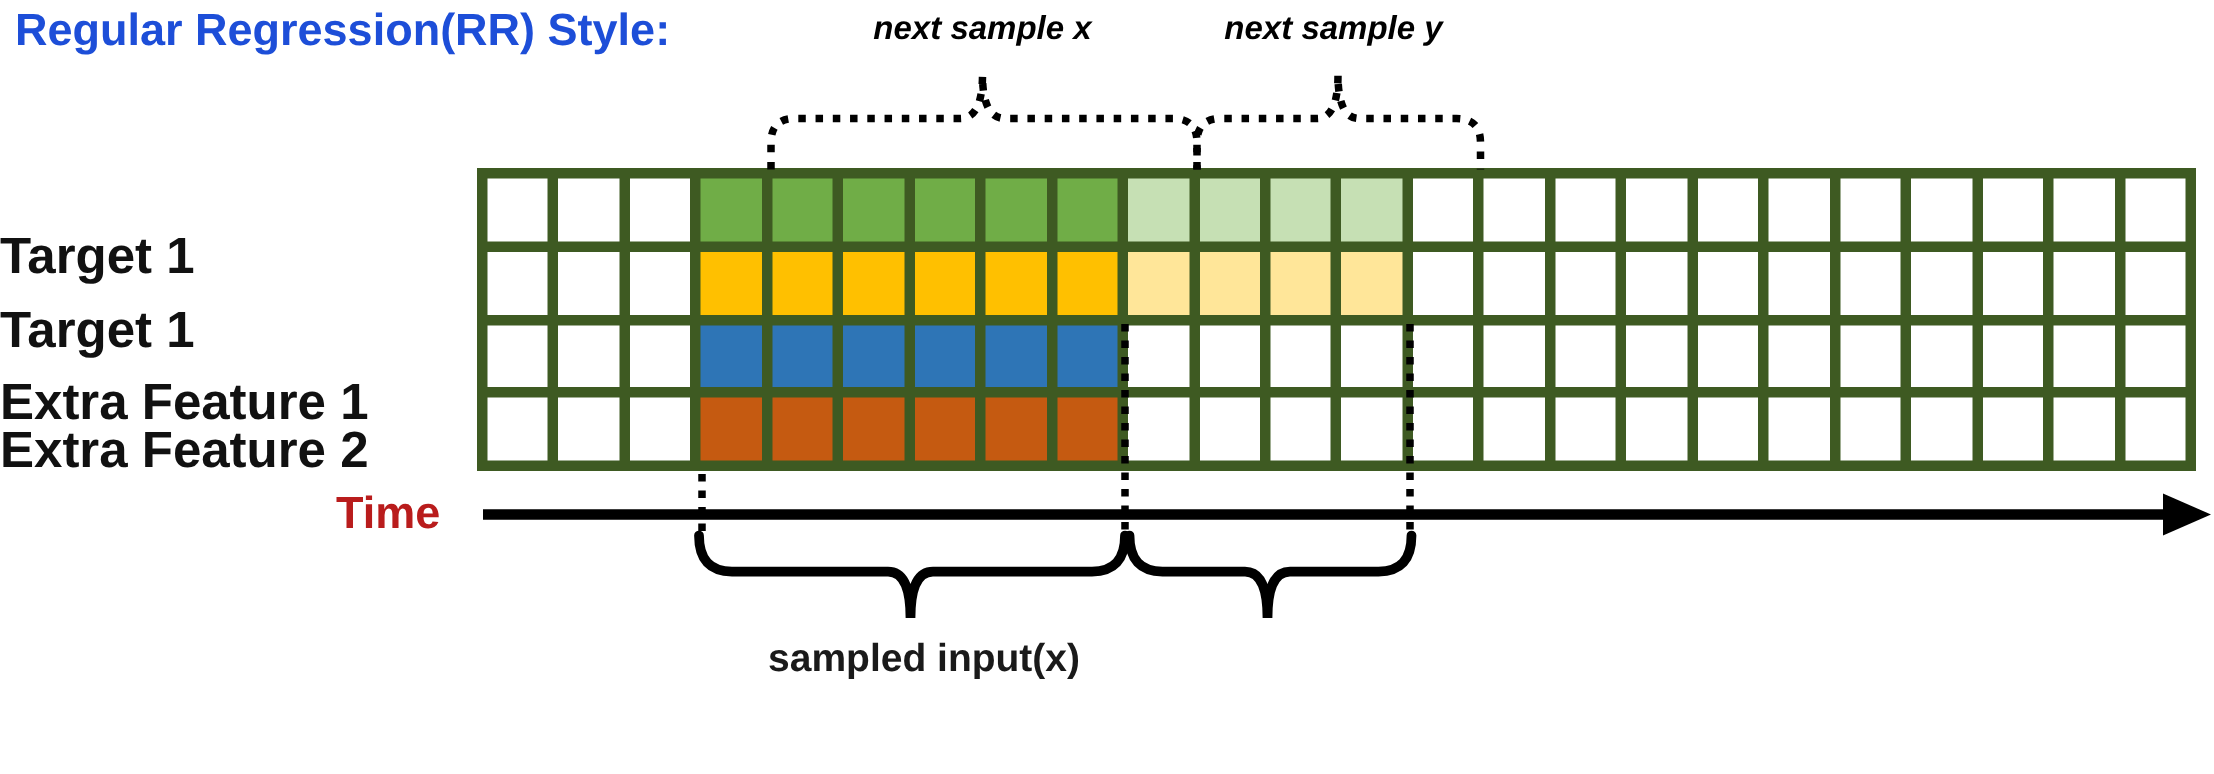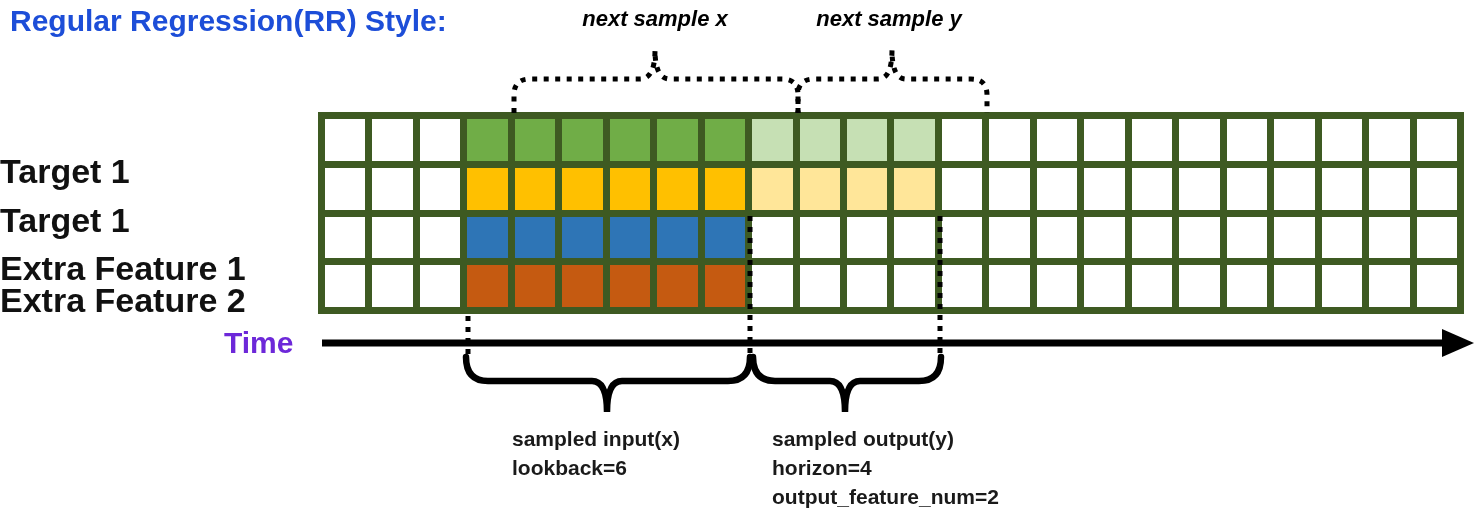--- a/index.html
+++ b/index.html
@@ -36,25 +36,25 @@
     display:grid;
     grid-template-columns:repeat(24,1fr);
     grid-template-rows:repeat(4,1fr);
     gap:7px;
     padding:7px;
   }
   .cell{width:100%;height:100%;}
   .overlay{position:absolute;left:0;top:0;pointer-events:none;}
   .time-label{
     position:absolute;left:224px;top:326px;
-    font-size:30px;font-weight:bold;color:#6d28d9;
+    font-size:30px;font-weight:bold;color:#b91c1c;
   }
   .caption{
     position:absolute;top:424px;
-    font-size:21px;font-weight:bold;color:#1a1a1a;
+    font-size:26px;font-weight:bold;color:#1a1a1a;
     line-height:29px;white-space:nowrap;
   }
   .caption-input{left:512px;}
   .caption-output{left:772px;}
 </style>
 </head>
 <body>
 
 <div class="stage">
 
@@ -184,22 +184,16 @@
 
     <path d="M 466 357 Q 466 381 488 381 L 592 381 Q 607 381 607 412 Q 607 381 622 381 L 728 381 Q 750 381 750 357" fill="none" stroke="#000" stroke-width="6.5" stroke-linecap="round"></path>
 
     <path d="M 753 357 Q 753 381 775 381 L 830 381 Q 845 381 845 412 Q 845 381 860 381 L 919 381 Q 941 381 941 357" fill="none" stroke="#000" stroke-width="6.5" stroke-linecap="round"></path>
   </svg>
 
   <div class="time-label">Time</div>
 
   <div class="caption caption-input">
     <div>sampled input(x)</div>
-    <div>lookback=6</div>
   </div>
 
-  <div class="caption caption-output">
-    <div>sampled output(y)</div>
-    <div>horizon=4</div>
-    <div>output_feature_num=2</div>
-  </div>
 
 </div>
 
 </body></html>

